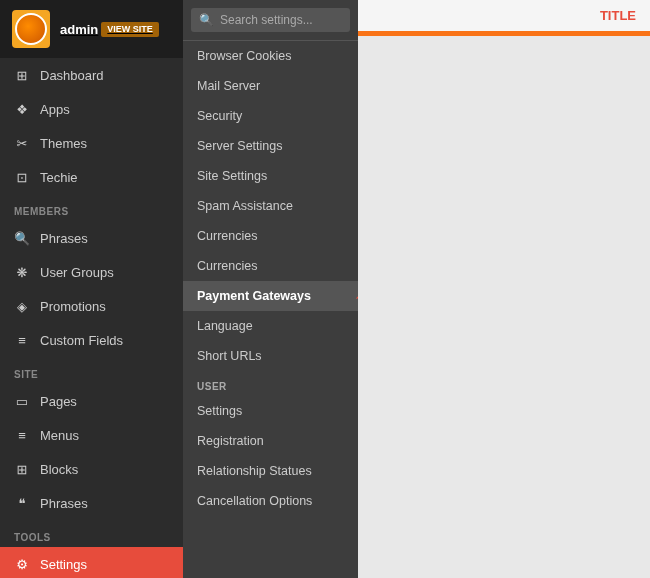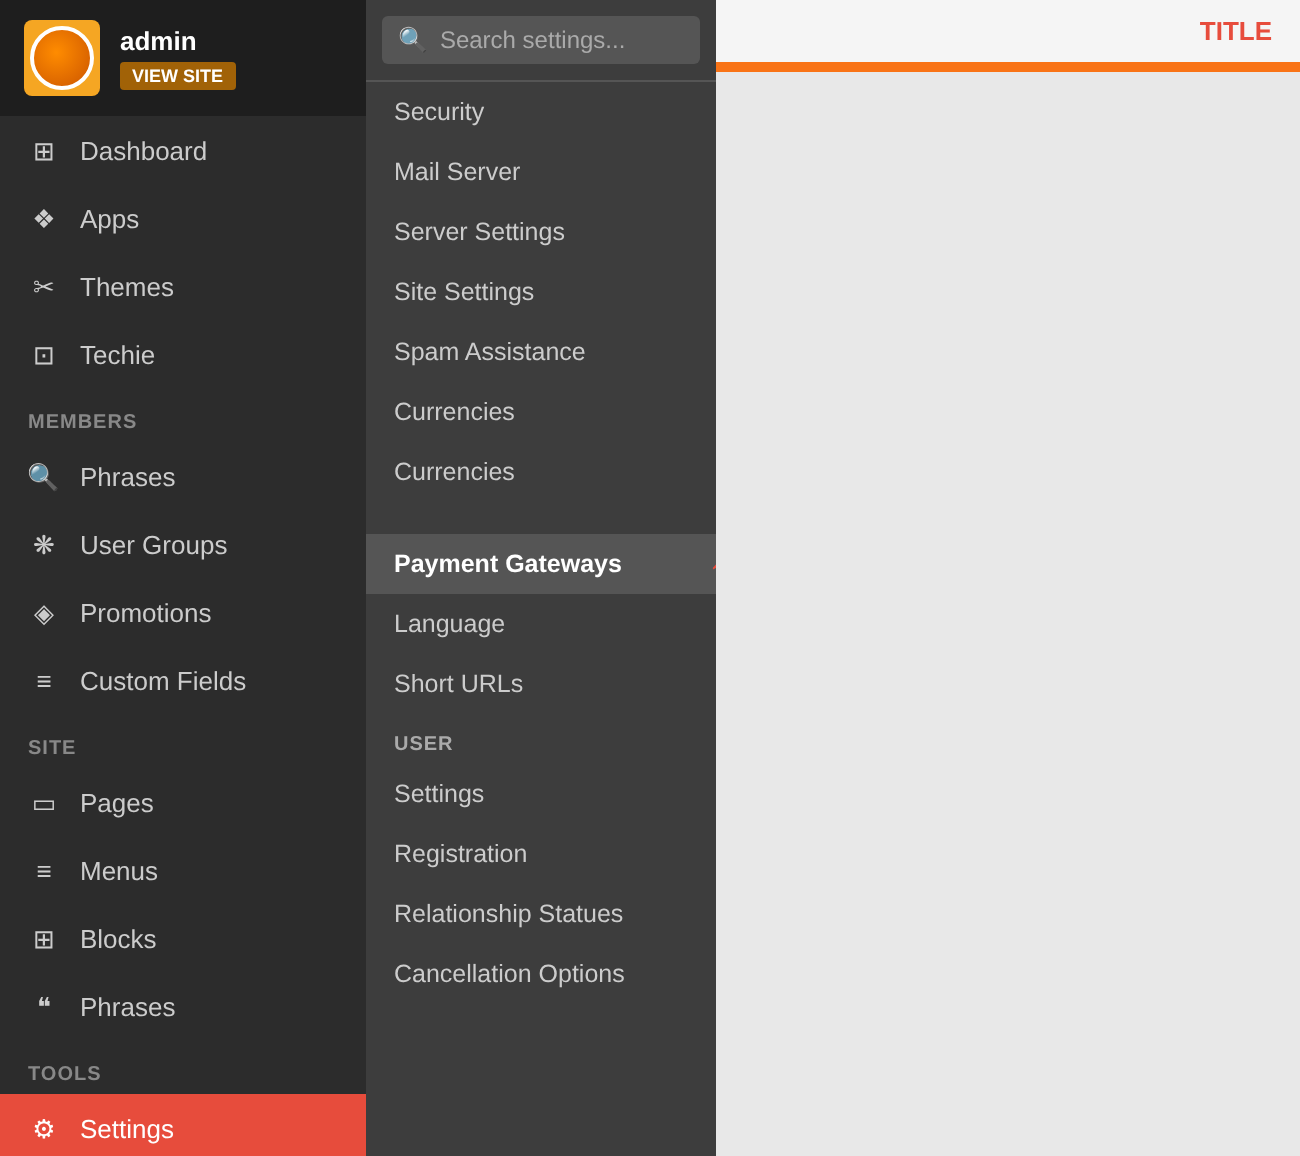--- a/index.html
+++ b/index.html
@@ -41,22 +41,23 @@
     .logo-inner {
       width: 32px;
       height: 32px;
       background: radial-gradient(circle at 40% 40%, #ff8c00, #cc5500);
       border-radius: 50%;
       border: 2px solid #fff;
     }
 
     .header-right {
       display: flex;
-      flex-direction: column;
+      flex-direction: row;
       gap: 3px;
+      text-decoration: underline;
     }
 
     .admin-name {
       color: #fff;
       font-size: 13px;
       font-weight: bold;
     }
 
     .view-site-btn {
       background: #a16207;
@@ -267,28 +268,29 @@
 </div>
 
 <div class="dropdown-panel">
   <div class="search-box">
     <div class="search-input-wrap">
       <span style="color:#aaa; font-size:12px;">🔍</span>
       <input type="text" placeholder="Search settings..." style="">
     </div>
   </div>
 
+  <div class="dropdown-item">Browser Cookies</div>
+  <div class="dropdown-item">Mail Server</div>
   <div class="dropdown-item">Security</div>
-  <div class="dropdown-item">Mail Server</div>
   <div class="dropdown-item">Server Settings</div>
   <div class="dropdown-item">Site Settings</div>
   <div class="dropdown-item">Spam Assistance</div>
   <div class="dropdown-item">Currencies</div>
   <div class="dropdown-item">Currencies</div>
-  <div class="dropdown-item active" style="position:relative;margin-top:16px;">
+  <div class="dropdown-item active" style="position:relative;">
     <span>Payment Gateways</span>
     
     <span style="position:absolute; right:-8px; top:4px; color:#e74c3c; font-size:26px; font-weight:bold;">↑</span>
   </div>
   <div class="dropdown-item">Language</div>
   <div class="dropdown-item">Short URLs</div>
 
   <div class="dropdown-section-label">USER</div>
   <div class="dropdown-item">Settings</div>
   <div class="dropdown-item">Registration</div>

